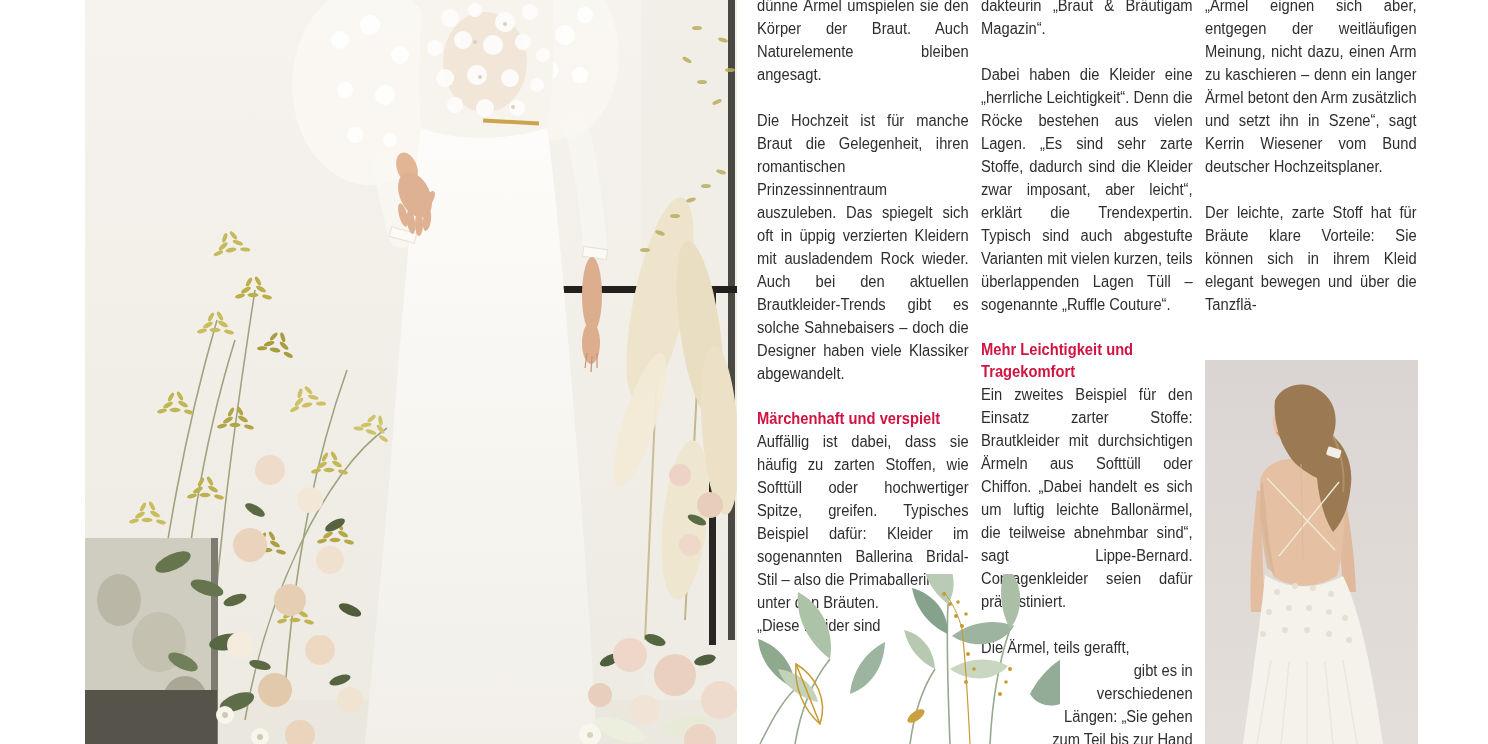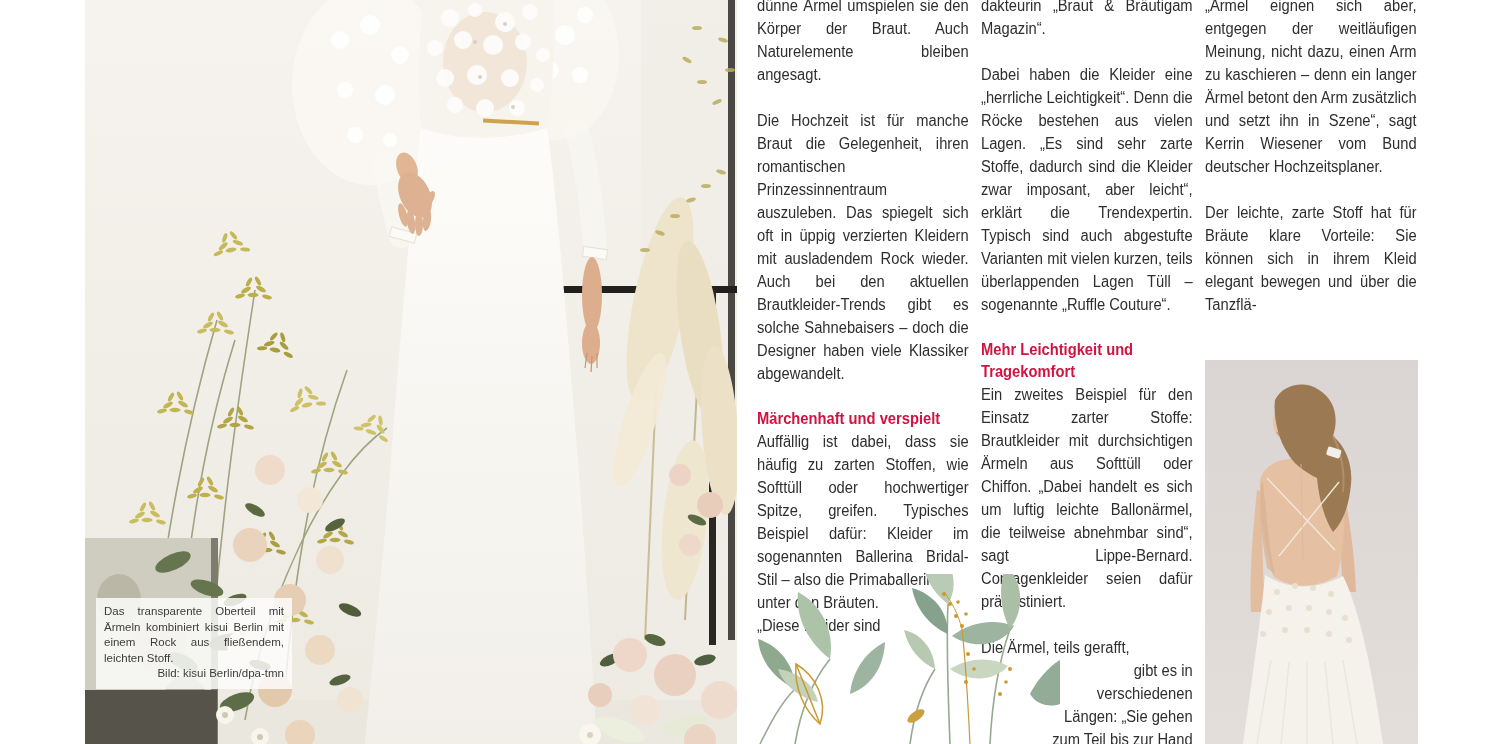--- a/index.html
+++ b/index.html
@@ -250,24 +250,20 @@
           <circle cx="590" cy="675" r="21" fill="#ead0c0"></circle>
         <circle cx="635" cy="700" r="19" fill="#efdbcd"></circle>
           <circle cx="560" cy="710" r="15" fill="#f2e3d7"></circle>
         <circle cx="515" cy="695" r="12" fill="#e8cebc"></circle>
           <circle cx="615" cy="740" r="16" fill="#ecd4c4"></circle>
         <circle cx="505" cy="735" r="11" fill="#f9f6ee"></circle>
           <circle cx="505" cy="735" r="3" fill="#d9d3bd"></circle>
       </g>
     </svg>
 
-    <div class="caption">
-      <span>Das transparente Oberteil mit Ärmeln kombiniert kisui Berlin mit einem Rock aus fließendem, leichten Stoff.</span>
-      <div class="credit">Bild: kisui Berlin/dpa-tmn</div>
-    </div>
   </div>
 
   <div class="col col1">
     <p>dünne Ärmel umspielen sie den Körper der Braut. Auch Naturelemente bleiben angesagt.</p>
     <p>Die Hochzeit ist für manche Braut die Gelegenheit, ihren romantischen Prinzessinnentraum auszuleben. Das spiegelt sich oft in üppig verzierten Kleidern mit ausladendem Rock wieder. Auch bei den aktuellen Brautkleider-Trends gibt es solche Sahnebaisers – doch die Designer haben viele Klassiker abgewandelt.</p>
     <h3 class="subhead">Märchenhaft und verspielt</h3>
     <p class="tight">Auffällig ist dabei, dass sie häufig zu zarten Stoffen, wie Softtüll oder hochwertiger Spitze, greifen. Typisches Beispiel dafür: Kleider im sogenannten Ballerina Bridal-Stil – also die Primaballerina</p>
     <p class="narrow-right">unter den Bräuten. „Diese Kleider sind</p>
   </div>
 

